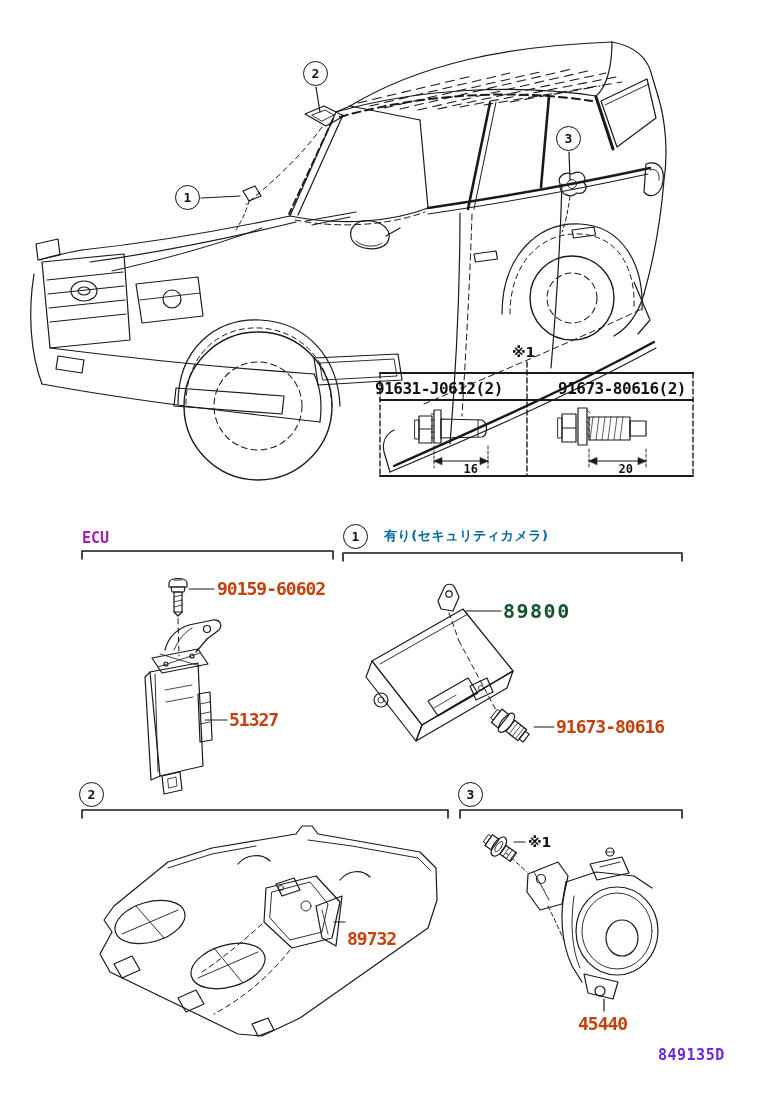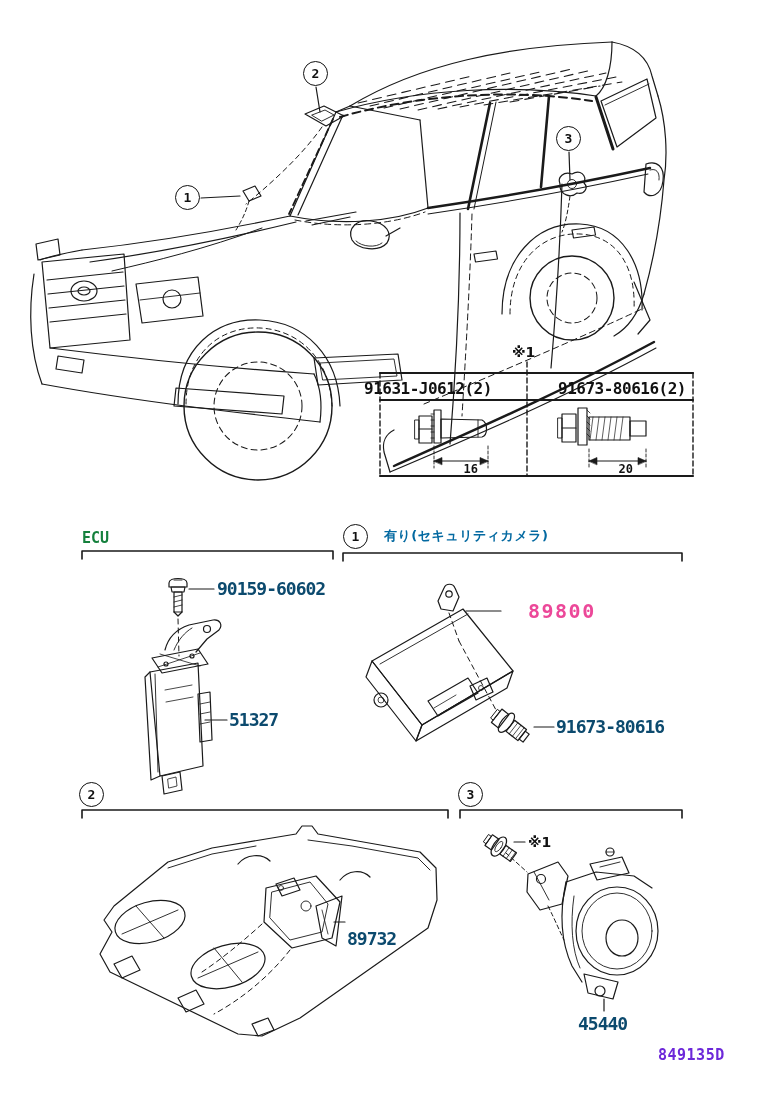--- a/index.html
+++ b/index.html
@@ -1,26 +1,26 @@
 <!DOCTYPE html>
 <html><head>
 <meta charset="utf-8">
 <style>
   html,body{margin:0;padding:0;background:#fff;}
   #stage{position:relative;width:760px;height:1112px;background:#ffffff;overflow:hidden;
          font-family:"DejaVu Sans Mono",monospace;color:#111;}
   .abs{position:absolute;white-space:nowrap;}
   svg{position:absolute;left:0;top:0;}
-  .pn{font:bold 18px/1 "DejaVu Sans Mono",monospace;letter-spacing:-1px;color:#0c4a6e;}
-  .pn-lg{font:bold 20px/1 "DejaVu Sans Mono",monospace;letter-spacing:1.5px;color:#ec4899;margin-left:25px;}
+  .pn{font:bold 18px/1 "DejaVu Sans Mono",monospace;letter-spacing:-1px;color:#c2410c;}
+  .pn-lg{font:bold 20px/1 "DejaVu Sans Mono",monospace;letter-spacing:1.5px;color:#14532d;}
   .hdr{font:bold 16px/1.2 "DejaVu Sans Mono",monospace;letter-spacing:-0.5px;text-align:center;color:#111;}
   .dim{font:bold 12px/1 "DejaVu Sans Mono",monospace;text-align:right;color:#111;}
   .note{font:bold 14px/1 "DejaVu Sans",sans-serif;color:#111;}
   .jp{font:bold 13px/1 "DejaVu Sans",sans-serif;color:#0369a1;letter-spacing:0.5px;}
-  .ecu{font:bold 15px/1 "DejaVu Sans Mono",monospace;color:#15803d;}
+  .ecu{font:bold 15px/1 "DejaVu Sans Mono",monospace;color:#a21caf;}
   .code{font:bold 15px/1 "DejaVu Sans Mono",monospace;letter-spacing:0.5px;color:#6d28d9;}
   .badge{position:absolute;width:23px;height:23px;border:1.8px solid #111;border-radius:50%;
          background:#fff;display:flex;align-items:center;justify-content:center;
          font:bold 13px "DejaVu Sans Mono",monospace;color:#111;box-sizing:content-box;}
 </style>
 </head>
 <body>
 
 <div id="stage">
 
@@ -314,21 +314,21 @@
       <span>1</span>
     </div>
   <div class="badge" style="left:303px;top:61px">
       <span>2</span>
     </div>
   <div class="badge" style="left:556px;top:126px">
       <span>3</span>
     </div>
 
   <div class="abs note" style="left:512px;top:345px">※1</div>
-  <div class="abs hdr" style="left:364px;top:379px;width:118px">91631-J0612(2)</div>
+  <div class="abs hdr" style="left:375px;top:379px;width:118px">91631-J0612(2)</div>
   <div class="abs hdr" style="left:528px;top:379px;width:188px">91673-80616(2)</div>
   <div class="abs dim" style="left:446px;top:463px;width:32px">16</div>
   <div class="abs dim" style="left:601px;top:463px;width:32px">20</div>
 
   <div class="abs ecu" style="left:82px;top:531px">ECU</div>
   <div class="abs pn" style="left:217px;top:580px">90159-60602</div>
   <div class="abs pn" style="left:229px;top:711px">51327</div>
 
   <div class="badge" style="left:343px;top:524px">
       <span>1</span>

